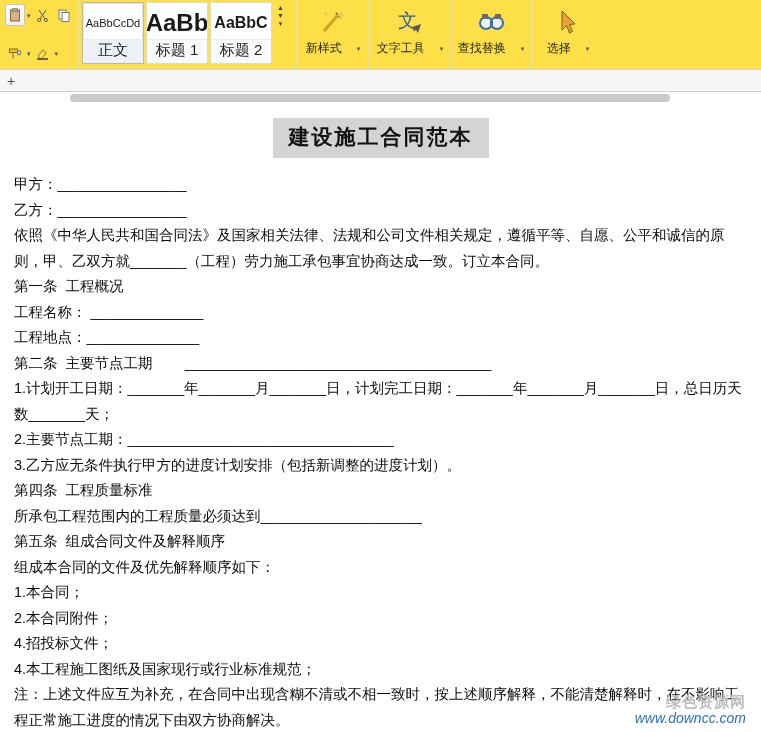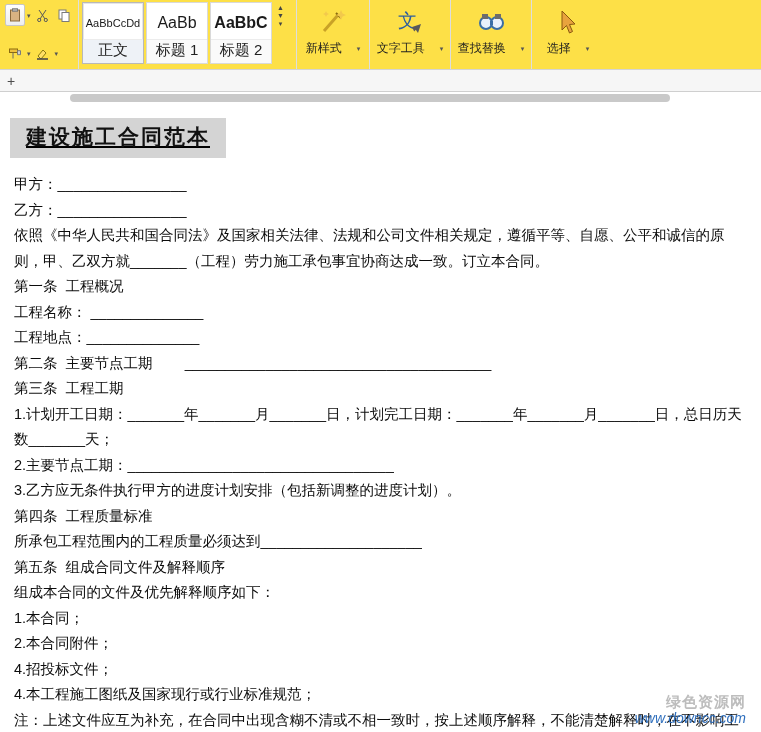--- a/index.html
+++ b/index.html
@@ -97,21 +97,21 @@
     flex: 1;
     display: flex;
     align-items: center;
     justify-content: center;
     width: 100%;
     overflow: hidden;
     white-space: nowrap;
     color: #1a1a1a;
   }
   .sp-normal { font-size: 11px; }
-  .sp-h1 { font-size: 16px; font-weight: normal; }
+  .sp-h1 { font-size: 24px; font-weight: bold; }
   .sp-h2 { font-size: 16px; font-weight: bold; }
   .style-label {
     font-size: 15px;
     color: #222;
     padding: 1px 0 3px 0;
     width: 100%;
     text-align: center;
     background: #fafafa;
     border-top: 1px solid #ececec;
     box-sizing: border-box;
@@ -207,22 +207,22 @@
     top: 12px;
     left: 0;
     width: 761px;
     background: #ffffff;
     padding: 0 10px 0 10px;
     box-sizing: border-box;
   }
 
   .doc-title-wrap {
     display: flex;
+    justify-content: center;
     padding: 14px 0 14px 0;
-    text-decoration: underline;
   }
   .doc-title {
     background: #d4d4d4;
     color: #111111;
     font-size: 21px;
     font-weight: bold;
     letter-spacing: 2px;
     padding: 5px 16px 7px 16px;
     display: inline-block;
   }
@@ -410,21 +410,20 @@
     </div>
 
     <div class="body-text">
       <div class="para">甲方：________________</div>
       <div class="para">乙方：________________</div>
       <div class="para">依照《中华人民共和国合同法》及国家相关法律、法规和公司文件相关规定，遵循平等、自愿、公平和诚信的原则，甲、乙双方就_______（工程）劳力施工承包事宜协商达成一致。订立本合同。</div>
       <div class="para">第一条  工程概况</div>
       <div class="para">工程名称： ______________</div>
       <div class="para">工程地点：______________</div>
       <div class="para">第二条  主要节点工期        ______________________________________</div>
-      <div class="para">第三条  工程工期</div>
       <div class="para">1.计划开工日期：_______年_______月_______日，计划完工日期：_______年_______月_______日，总日历天数_______天；</div>
       <div class="para">2.主要节点工期：_________________________________</div>
       <div class="para">3.乙方应无条件执行甲方的进度计划安排（包括新调整的进度计划）。</div>
       <div class="para">第四条  工程质量标准</div>
       <div class="para">所承包工程范围内的工程质量必须达到____________________</div>
       <div class="para">第五条  组成合同文件及解释顺序</div>
       <div class="para">组成本合同的文件及优先解释顺序如下：</div>
       <div class="para">1.本合同；</div>
       <div class="para">2.本合同附件；</div>
       <div class="para">4.招投标文件；</div>

